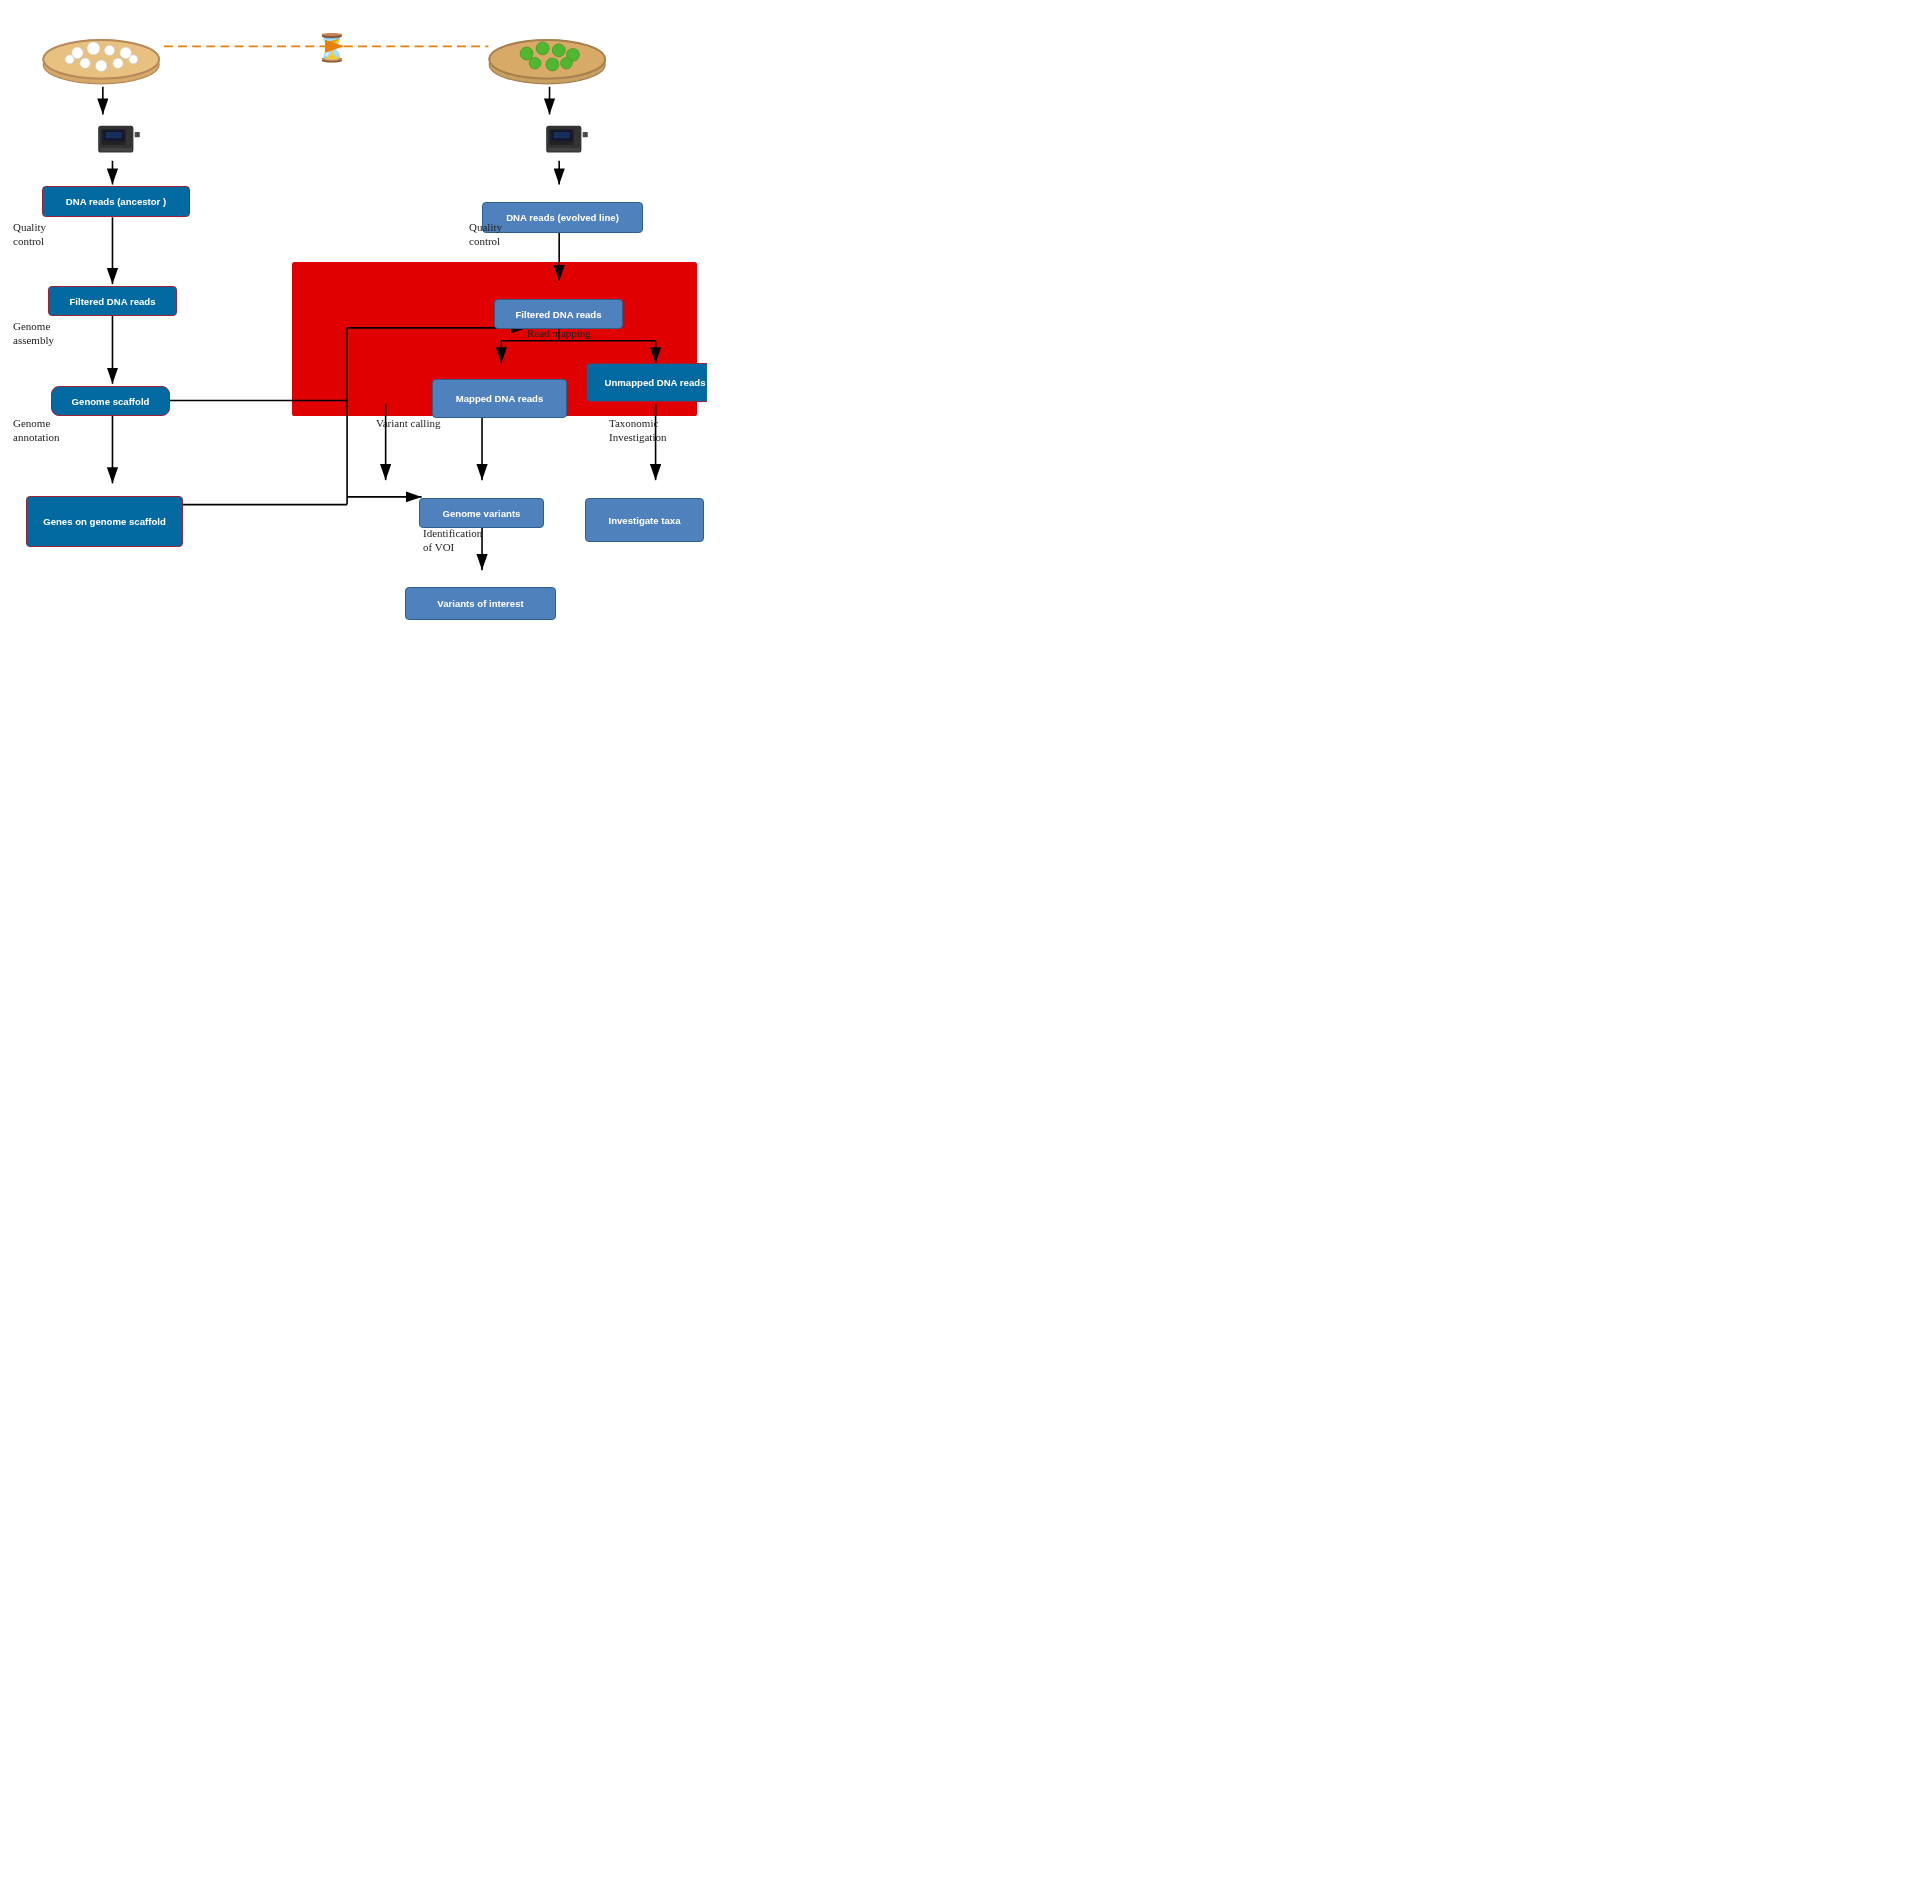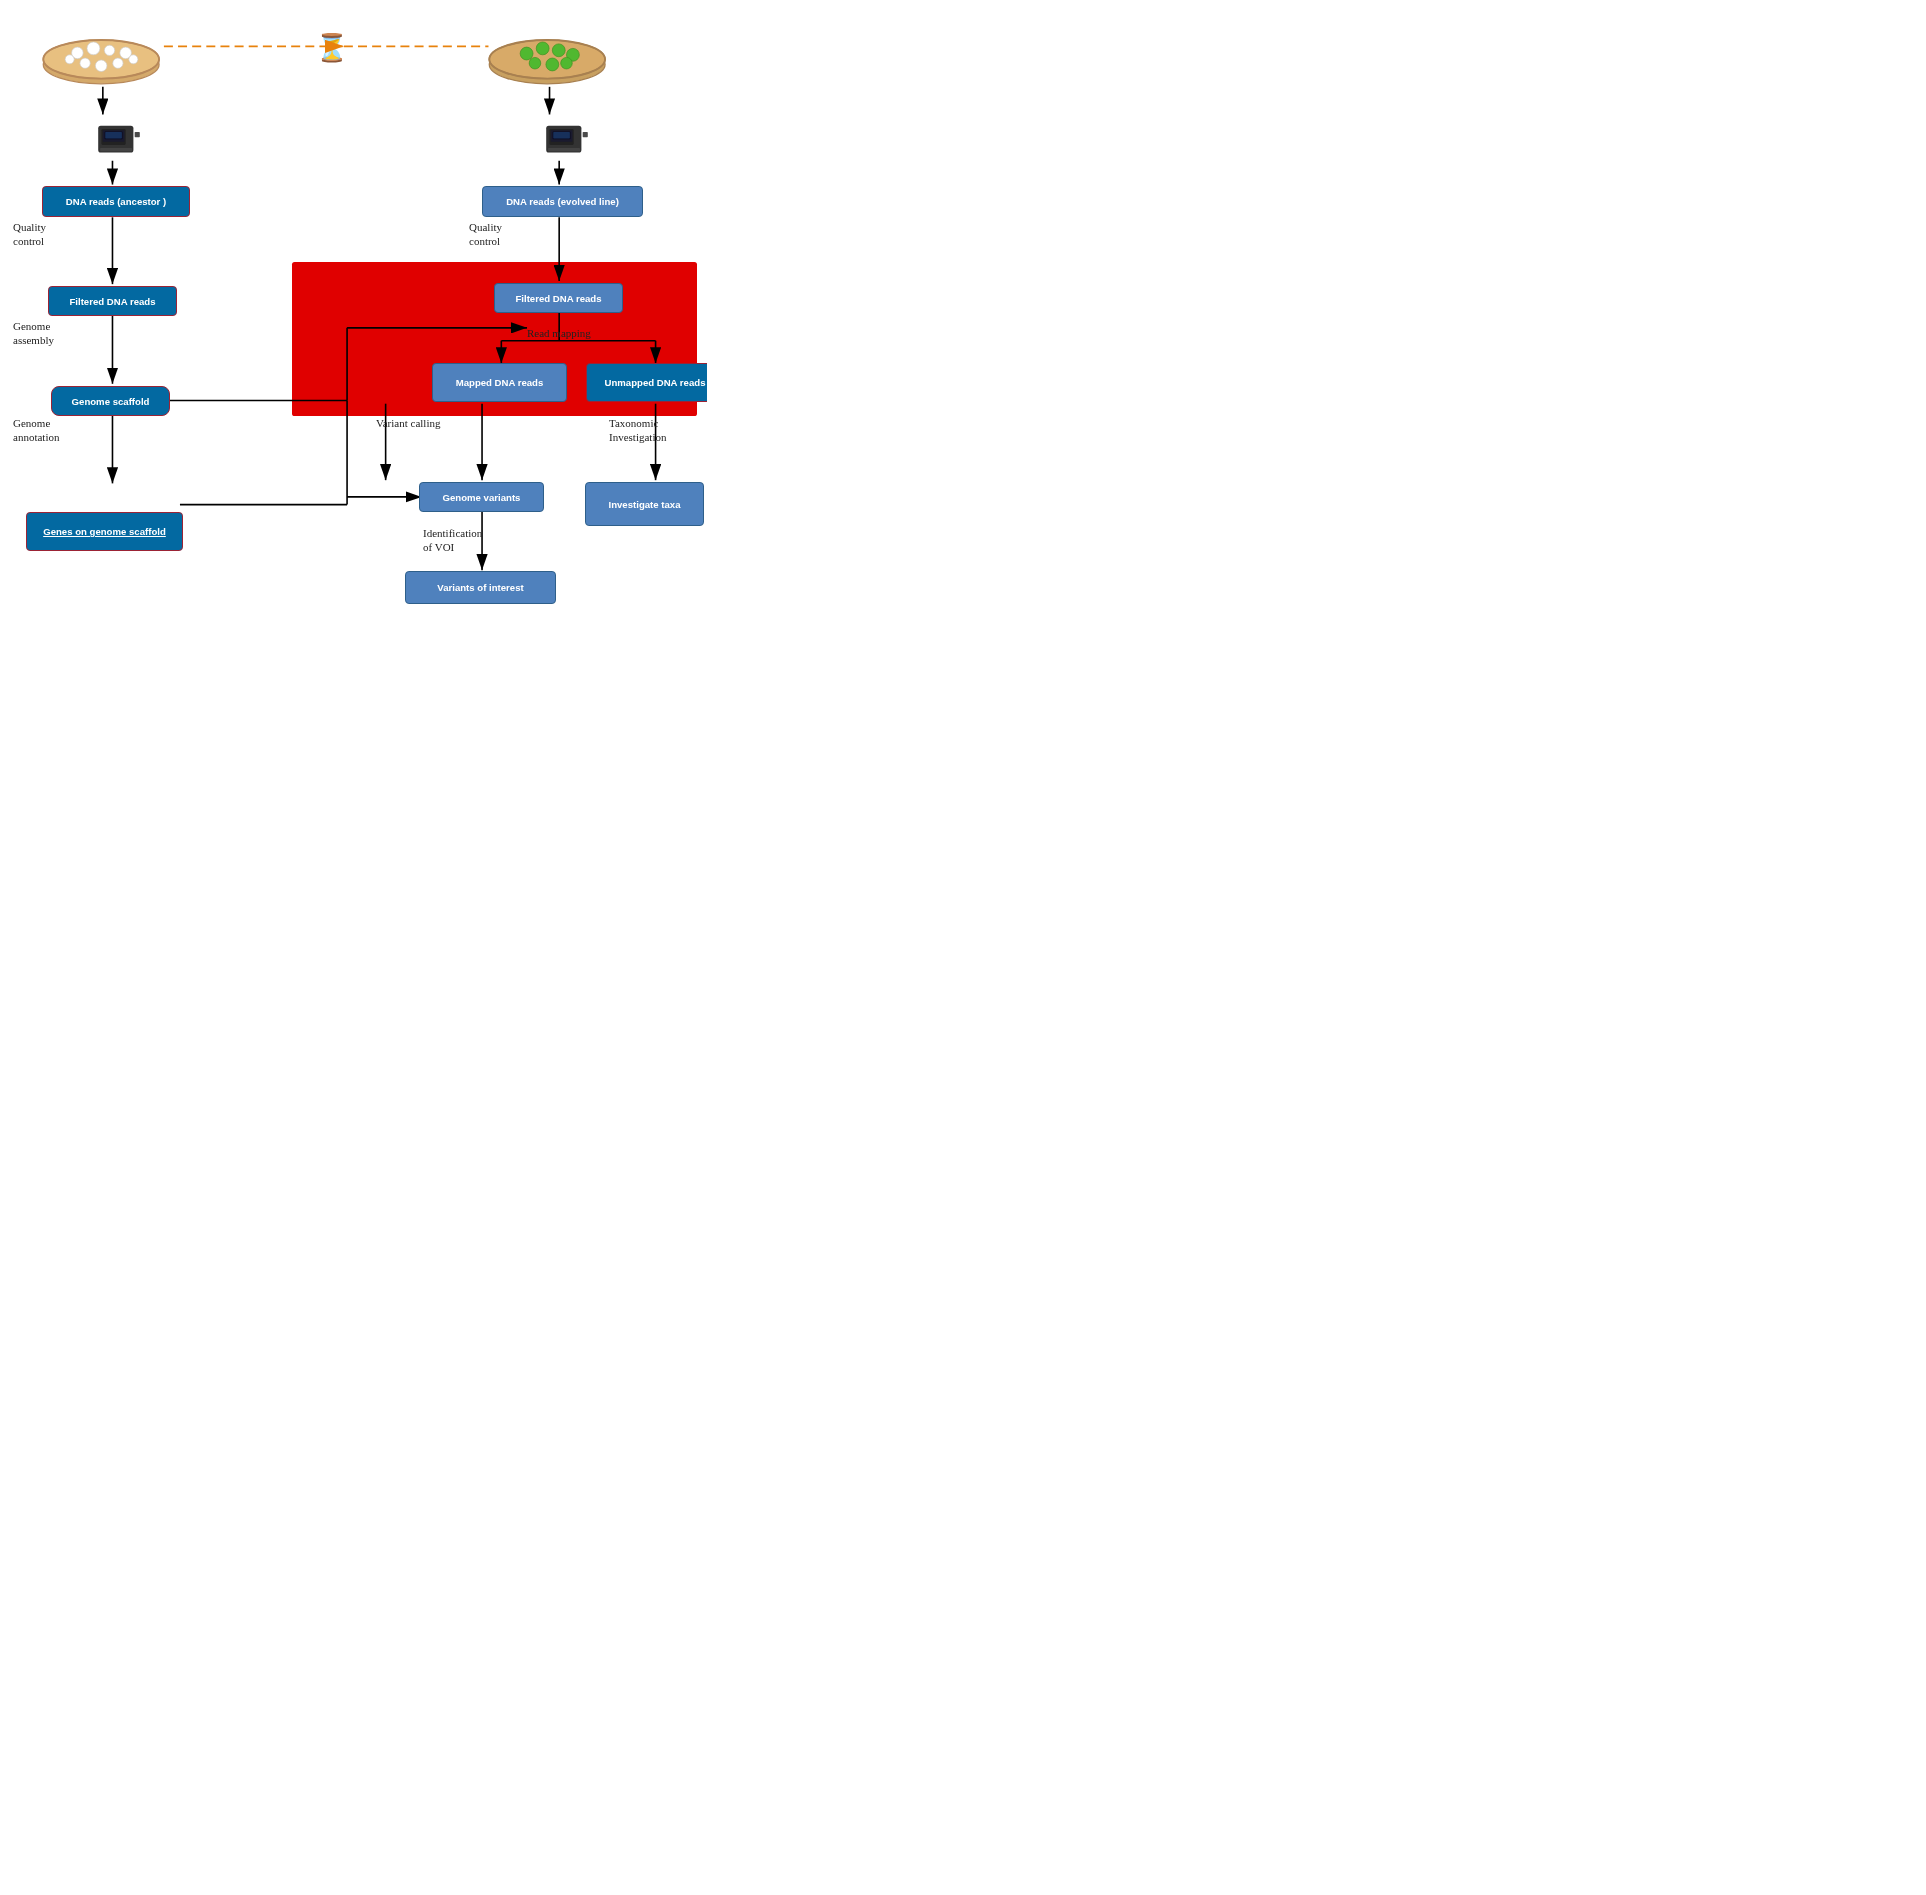--- a/index.html
+++ b/index.html
@@ -31,20 +31,21 @@
       color: white;
       border: 1.3px solid transparent;
     }
     .box-red {
       background: #0369a1;
       border-color: #9b2335;
     }
     .box-blue {
       background: #4f81bd;
       border-color: #2e5f8a;
+      margin-top: 16px;
     }
 
     
     .red-region {
       position: absolute;
       background: #e00000;
       border-radius: 2.6px;
     }
 
     
@@ -213,21 +214,21 @@
   </div>
 
   <div class="box box-red" style="left:48px; top:286px; width:129px; height:30px;">
     <span>Filtered DNA reads</span>
   </div>
 
   <div class="box box-red" style="left:51px; top:386px; width:119px; height:30px;border-radius:8px;">
     <span>Genome scaffold</span>
   </div>
 
-  <div class="box box-red" style="left:26px; top:512px; width:157px; height:39px;text-decoration:underline;">
+  <div class="box box-red" style="left:26px; top:496px; width:157px; height:51px;">
     <span>Genes on genome scaffold</span>
   </div>
 
   <div class="box box-blue" style="left:482px; top:186px; width:161px; height:31px;">
     <span>DNA reads (evolved  line)</span>
   </div>
 
   <div class="box box-blue" style="left:494px; top:283px; width:129px; height:30px;">
     <span>Filtered DNA reads</span>
   </div>

